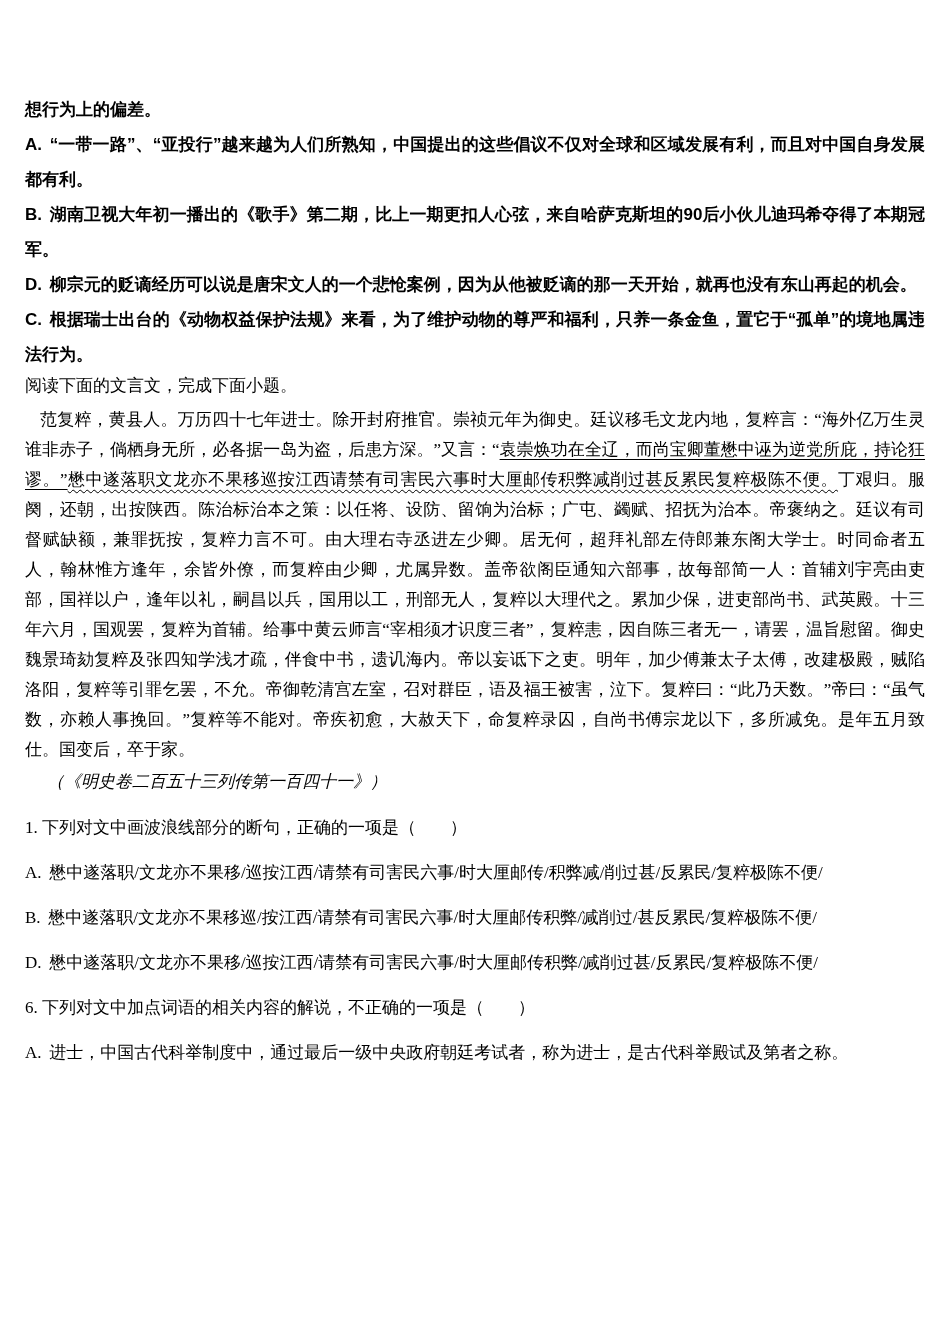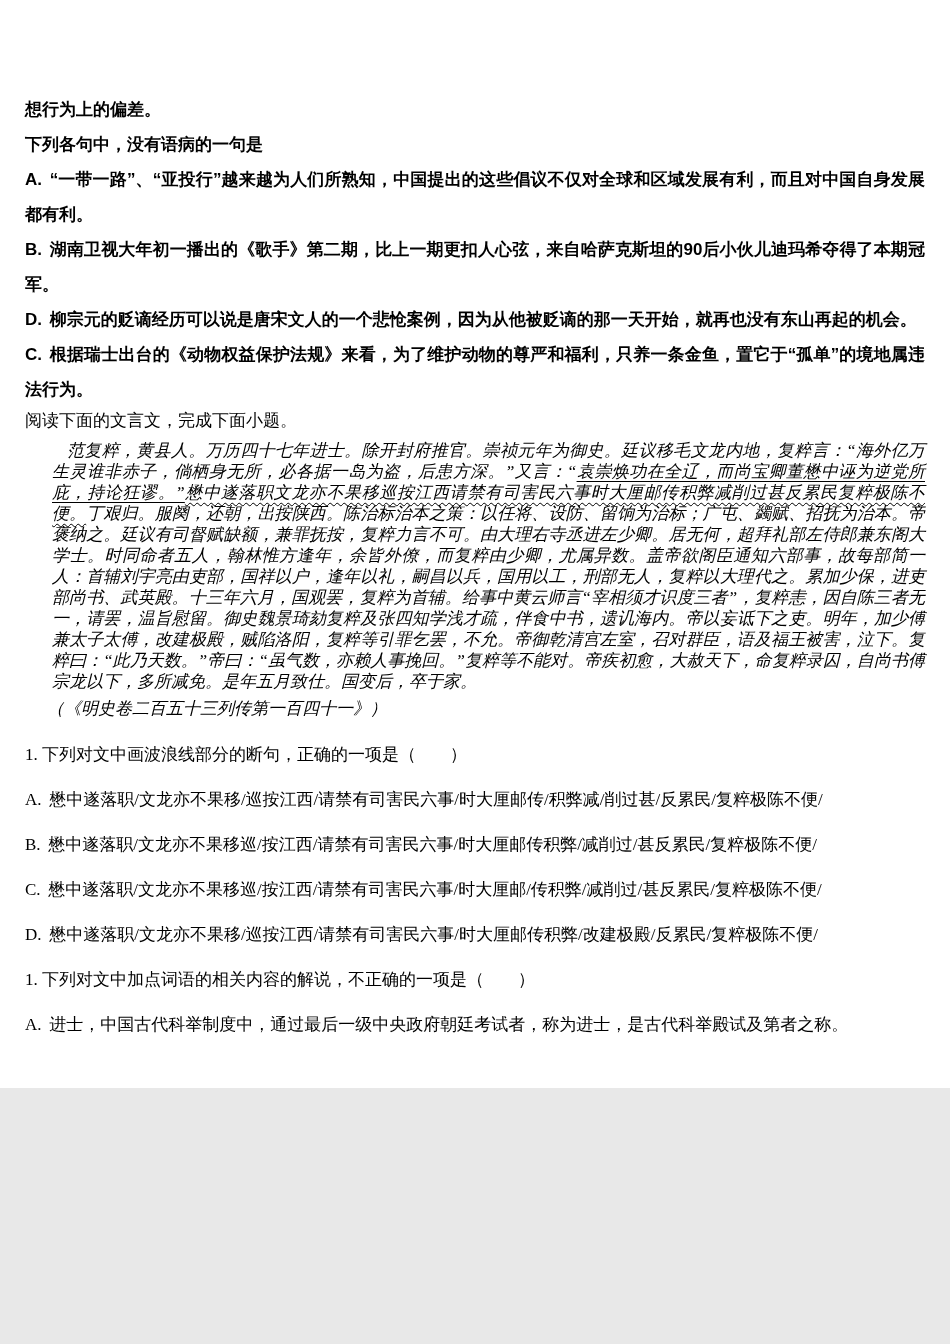--- a/index.html
+++ b/index.html
@@ -1,40 +1,38 @@
 <!DOCTYPE html>
 <html><head>
 <meta charset="utf-8">
 <style>
   html,body { margin:0; padding:0; background:#e8e8e8; }
   .page {
-    width:950px; height:1088px;
+    width:950px; height:1344px;
     background:#ffffff; color:#000000;
     box-sizing:border-box;
     padding:92px 25px 0 25px;
     font-family:"Liberation Serif","DejaVu Serif",serif;
     font-size:17px;
     overflow:hidden;
     margin:0 auto;
   }
   p { margin:0; }
   .hei {
     font-family:"Liberation Sans","DejaVu Sans",sans-serif;
     font-weight:700;
   }
   .top-line { line-height:35px; text-align:justify; }
   .section-title { line-height:34px; }
   .instruction { line-height:27px; font-weight:400; }
   .passage {
     margin-top:6px;
-    line-height:21px;
+    line-height:30px;
     text-align:justify;
     text-indent:15px;
-    font-style:italic; 
-    margin-left:27px;
   }
   .u-straight {
     text-decoration:underline;
     text-decoration-thickness:1px;
     text-underline-offset:4px;
   }
   .u-wavy {
     text-decoration:underline wavy;
     text-decoration-thickness:1px;
     text-underline-offset:4px;
@@ -47,41 +45,39 @@
   .q-line { line-height:33px; text-align:justify;margin-top:12px; }
   .opt-label { padding-right:0.45em; }
 </style>
 </head>
 <body>
 
 <div class="page">
 
   <div class="hei">
     <p class="top-line">想行为上的偏差。</p>
-    <p class="top-line">下列各句中，没有语病的一句是</p>
 
     <p class="top-line"><span class="opt-label">A.</span><span>“一带一路”、“亚投行”越来越为人们所熟知，中国提出的这些倡议不仅对全球和区域发展有利，而且对中国自身发展都有利。</span></p>
     <p class="top-line"><span class="opt-label">B.</span><span>湖南卫视大年初一播出的《歌手》第二期，比上一期更扣人心弦，来自哈萨克斯坦的90后小伙儿迪玛希夺得了本期冠军。</span></p>
     <p class="top-line"><span class="opt-label">D.</span><span>柳宗元的贬谪经历可以说是唐宋文人的一个悲怆案例，因为从他被贬谪的那一天开始，就再也没有东山再起的机会。</span></p>
     <p class="top-line"><span class="opt-label">C.</span><span>根据瑞士出台的《动物权益保护法规》来看，为了维护动物的尊严和福利，只养一条金鱼，置它于“孤单”的境地属违法行为。</span></p>
 
   </div>
 
   <p class="instruction">阅读下面的文言文，完成下面小题。</p>
 
   <p class="passage"><span>范复粹，黄县人。万历四十七年进士。除开封府推官。崇祯元年为御史。廷议移毛文龙内地，复粹言：“海外亿万生灵谁非赤子，倘栖身无所，必各据一岛为盗，后患方深。”又言：“</span><span class="u-straight">袁崇焕功在全辽，而尚宝卿董懋中诬为逆党所庇，持论狂谬。”</span><span class="u-wavy">懋中遂落职文龙亦不果移巡按江西请禁有司害民六事时大厘邮传积弊减削过甚反累民复粹极陈不便。</span><span>丁艰归。服阕，还朝，出按陕西。陈治标治本之策：以任将、设防、留饷为治标；广屯、蠲赋、招抚为治本。帝褒纳之。廷议有司督赋缺额，兼罪抚按，复粹力言不可。由大理右寺丞进左少卿。居无何，超拜礼部左侍郎兼东阁大学士。时同命者五人，翰林惟方逢年，余皆外僚，而复粹由少卿，尤属异数。盖帝欲阁臣通知六部事，故每部简一人：首辅刘宇亮由吏部，国祥以户，逢年以礼，嗣昌以兵，国用以工，刑部无人，复粹以大理代之。累加少保，进吏部尚书、武英殿。十三年六月，国观罢，复粹为首辅。给事中黄云师言“宰相须才识度三者”，复粹恚，因自陈三者无一，请罢，温旨慰留。御史魏景琦劾复粹及张四知学浅才疏，伴食中书，遗讥海内。帝以妄诋下之吏。明年，加少傅兼太子太傅，改建极殿，贼陷洛阳，复粹等引罪乞罢，不允。帝御乾清宫左室，召对群臣，语及福王被害，泣下。复粹曰：“此乃天数。”帝曰：“虽气数，亦赖人事挽回。”复粹等不能对。帝疾初愈，大赦天下，命复粹录囚，自尚书傅宗龙以下，多所减免。是年五月致仕。国变后，卒于家。</span></p>
 
   <p class="citation">（《明史卷二百五十三列传第一百四十一》）</p>
 
   <div>
     <p class="q-line">1. 下列对文中画波浪线部分的断句，正确的一项是（　　）</p>
     <p class="q-line"><span class="opt-label">A.</span><span>懋中遂落职/文龙亦不果移/巡按江西/请禁有司害民六事/时大厘邮传/积弊减/削过甚/反累民/复粹极陈不便/</span></p>
     <p class="q-line"><span class="opt-label">B.</span><span>懋中遂落职/文龙亦不果移巡/按江西/请禁有司害民六事/时大厘邮传积弊/减削过/甚反累民/复粹极陈不便/</span></p>
-    <p class="q-line"><span class="opt-label">C.</span><span>懋中遂落职/文龙亦不果移巡/按江西/请禁有司害民六事/时大厘邮/传积弊/减削过/甚反累民/复粹极陈不便/</span></p>
-    <p class="q-line"><span class="opt-label">D.</span><span>懋中遂落职/文龙亦不果移/巡按江西/请禁有司害民六事/时大厘邮传积弊/改建极殿/反累民/复粹极陈不便/</span></p>
+    <p class="q-line"><span class="opt-label">D.</span><span>懋中遂落职/文龙亦不果移/巡按江西/请禁有司害民六事/时大厘邮传积弊/减削过甚/反累民/复粹极陈不便/</span></p>
   </div>
 
   <div>
-    <p class="q-line">1. 下列对文中加点词语的相关内容的解说，不正确的一项是（　　）</p>
+    <p class="q-line">6. 下列对文中加点词语的相关内容的解说，不正确的一项是（　　）</p>
     <p class="q-line"><span class="opt-label">A.</span><span>进士，中国古代科举制度中，通过最后一级中央政府朝廷考试者，称为进士，是古代科举殿试及第者之称。</span></p>
   </div>
 
 </div>
 
 </body></html>

